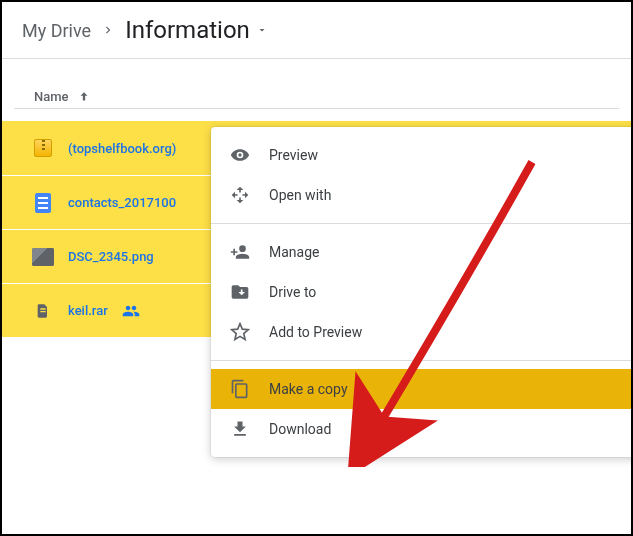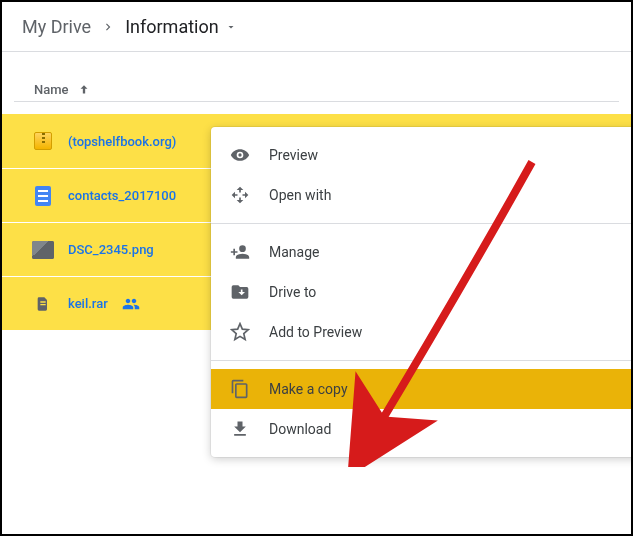--- a/index.html
+++ b/index.html
@@ -1,21 +1,21 @@
 <!DOCTYPE html>
 <html><head>
   <meta charset="utf-8">
   <style>
     * { box-sizing: border-box; margin: 0; padding: 0; }
     body { font-family: Roboto, Arial, sans-serif; font-size: 13px; color: #202124; width: 633px; height: 536px; border: 2px solid #000; position: relative; overflow: hidden; background: #fff; }
 
     .topbar { border-bottom: 1px solid #dadce0; padding: 14px 20px; display: flex; align-items: center; gap: 10px; }
     .topbar .crumb { font-size: 18px; color: #5f6368; cursor: pointer; }
     .topbar .chevron { color: #5f6368; display: flex; }
-    .topbar .current { font-size: 18px; color: #202124; display: flex; align-items: center; gap: 6px; }
+    .topbar .current { font-size: 24px; color: #202124; display: flex; align-items: center; gap: 6px; }
     .topbar .drop { color: #5f6368; display: flex; }
 
     .columns { padding: 18px 20px 4px 20px; display: flex; align-items: center; gap: 8px; color: #5f6368; border-bottom: 1px solid #dadce0; margin: 12px; }
     .columns .col-name { font-size: 13px; font-weight: 500; }
 
     .files { padding: 0; }
     .file-row { display: flex; align-items: center; gap: 14px; height: 54px; padding: 0 20px 0 30px; background: #fde047; border-top: 1px solid #fff; }
     .file-row:first-child { border-top: none; }
     .file-row .icon-slot { width: 22px; height: 22px; display: flex; align-items: center; justify-content: center; }
     .file-row .fname { color: #1a73e8; font-weight: 500; font-size: 13px; }

